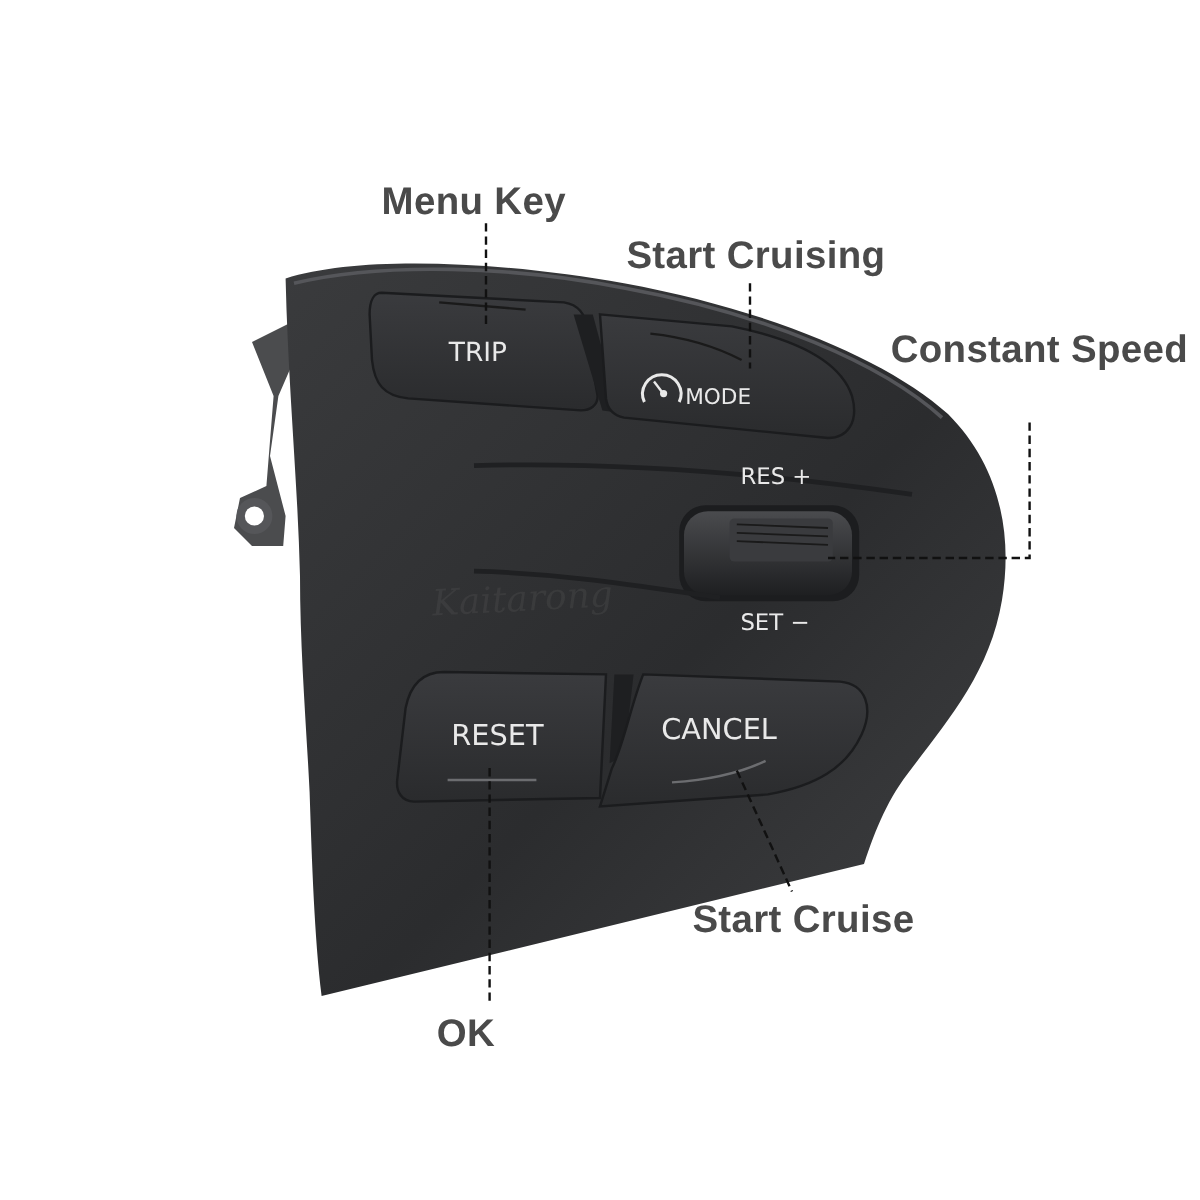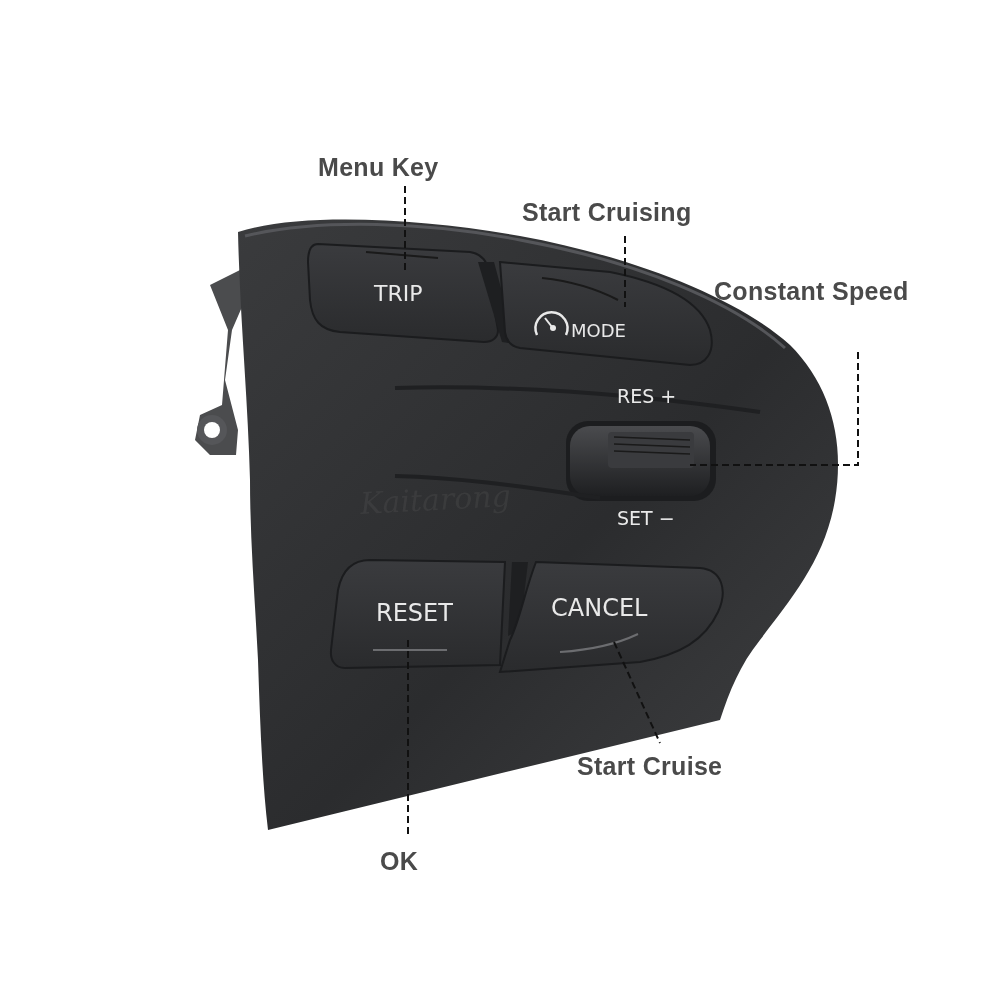--- a/index.html
+++ b/index.html
@@ -1,21 +1,21 @@
 <!DOCTYPE html>
 <html><head>
 <meta charset="utf-8">
 <style>
   html, body { margin: 0; padding: 0; background: #ffffff; }
   body { width: 1000px; height: 1000px; position: relative; overflow: hidden;
          font-family: "Liberation Sans", sans-serif; }
   .stage { position: absolute; left: 0; top: 0; width: 1000px; height: 1000px; }
   .callout { position: absolute; font-family: "Liberation Sans", sans-serif; font-weight: bold;
-             color: #4a4a4a; font-size: 25px; line-height: 38px; white-space: nowrap; letter-spacing: 0.3px; }
-  .callout.center { text-align: left; }
+             color: #4a4a4a; font-size: 32px; line-height: 38px; white-space: nowrap; letter-spacing: 0.3px; }
+  .callout.center { text-align: right; }
   .btn-label { font-family: "DejaVu Sans", sans-serif; fill: #e9e9e9; }
   .watermark { position: absolute; left: 360px; top: 482px; font-family: "DejaVu Serif", serif;
                font-style: italic; font-size: 30px; color: rgba(90,90,90,0.25); transform: rotate(-3deg); }
 </style>
 </head>
 <body>
 
 <div class="stage">
 
   <svg width="1000" height="1000" viewBox="0 0 1000 1000" style="position:absolute;left:0;top:0">
@@ -112,14 +112,14 @@
   </svg>
 
   <div class="watermark">Kaitarong</div>
 
   <div class="callout" style="left:318px;top:148px;">Menu Key</div>
   <div class="callout" style="left:522px;top:193px;text-align:right;">Start Cruising</div>
   <div class="callout center" style="left:714px;top:272px;width:276px;">
     <div>Constant Speed</div>
   </div>
   <div class="callout" style="left:577px;top:747px;">Start Cruise</div>
-  <div class="callout" style="left:380px;top:842px;">OK</div>
+  <div class="callout" style="left:364px;top:842px;">OK</div>
 </div>
 
 </body></html>

